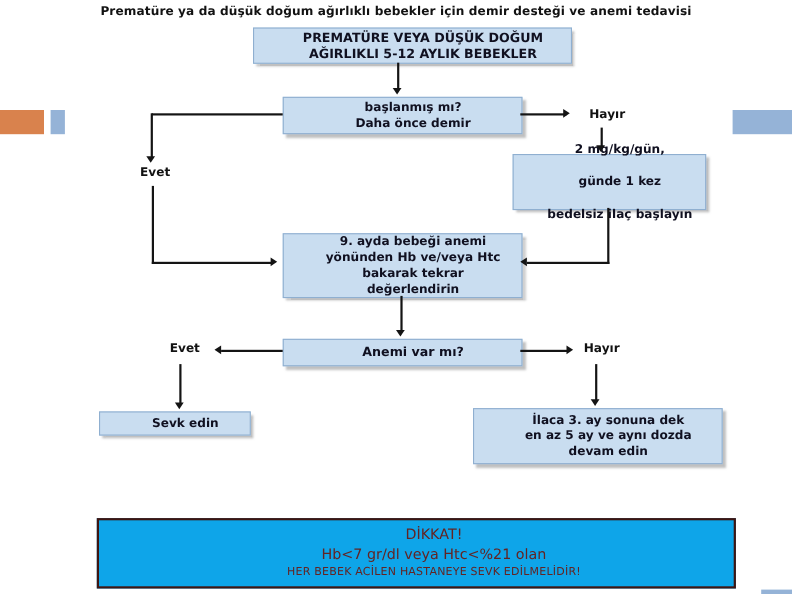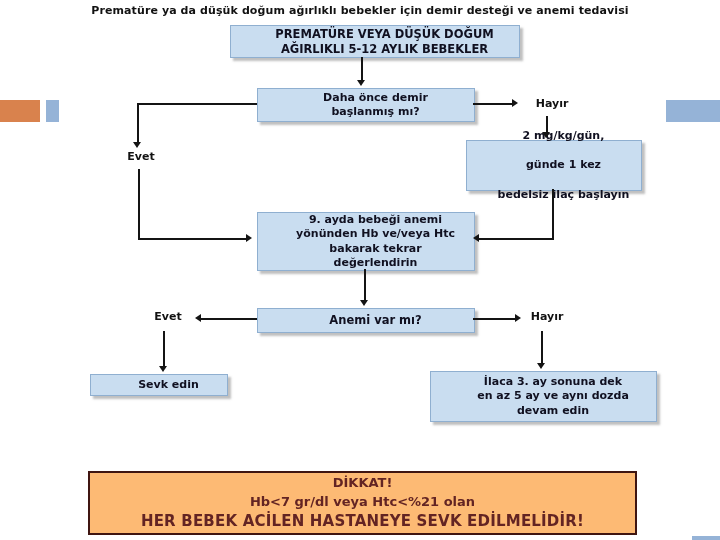--- a/index.html
+++ b/index.html
@@ -22,47 +22,47 @@
     position:absolute;font-size:11px;font-weight:bold;color:#121212;text-align:center;
   }
   .hline{position:absolute;height:2px;background:#141414;}
   .vline{position:absolute;width:2px;background:#141414;}
   .arr-down{position:absolute;width:0;height:0;border-left:4px solid transparent;border-right:4px solid transparent;border-top:6px solid #141414;}
   .arr-right{position:absolute;width:0;height:0;border-top:4px solid transparent;border-bottom:4px solid transparent;border-left:6px solid #141414;}
   .arr-left{position:absolute;width:0;height:0;border-top:4px solid transparent;border-bottom:4px solid transparent;border-right:6px solid #141414;}
   .decor{position:absolute;}
   .warning{
     position:absolute;left:88px;top:471px;width:545px;height:60px;
-    border:2px solid #3f1511;background:#fdba74;
+    border:2px solid #3f1511;background:#0ea5e9;
     display:flex;flex-direction:column;justify-content:center;align-items:center;
-    text-align:center;color:#632423;font-weight:bold;line-height:1.4;
+    text-align:center;color:#632423;font-weight:normal;line-height:1.4;padding-left:32px;
   }
   .warning .wl{font-size:13px;}
-  .warning .wl-big{font-size:15px;letter-spacing:.2px;}
+  .warning .wl-big{font-size:10px;letter-spacing:.2px;}
 </style>
 </head>
 <body>
 
 <div id="slide">
 
   <div class="title">Prematüre ya da düşük doğum ağırlıklı bebekler için demir desteği ve anemi tedavisi</div>
 
   <div class="decor" style="left:0;top:100px;width:40px;height:22px;background:#d9824d;"></div>
   <div class="decor" style="left:46px;top:100px;width:13px;height:22px;background:#95b3d7;"></div>
   <div class="decor" style="left:666px;top:100px;width:54px;height:22px;background:#95b3d7;"></div>
   <div class="decor" style="left:692px;top:536px;width:28px;height:4px;background:#95b3d7;"></div>
 
   <div class="node" style="left:230px;top:25px;width:288px;height:31px;font-size:11.5px;">
     <div>PREMATÜRE VEYA DÜŞÜK DOĞUM</div>
     <div>AĞIRLIKLI 5-12 AYLIK BEBEKLER</div>
   </div>
 
   <div class="node" style="left:257px;top:88px;width:216px;height:32px;">
+    <div>başlanmış mı?</div>
     <div>Daha önce demir</div>
-    <div>başlanmış mı?</div>
   </div>
 
   <div class="node" style="left:466px;top:140px;width:174px;height:49px;gap:15px;">
     <div>2 mg/kg/gün,</div>
     <div>günde 1 kez</div>
     <div>bedelsiz ilaç başlayın</div>
   </div>
 
   <div class="node" style="left:257px;top:212px;width:216px;height:57px;">
     <div>9. ayda bebeği anemi</div>

